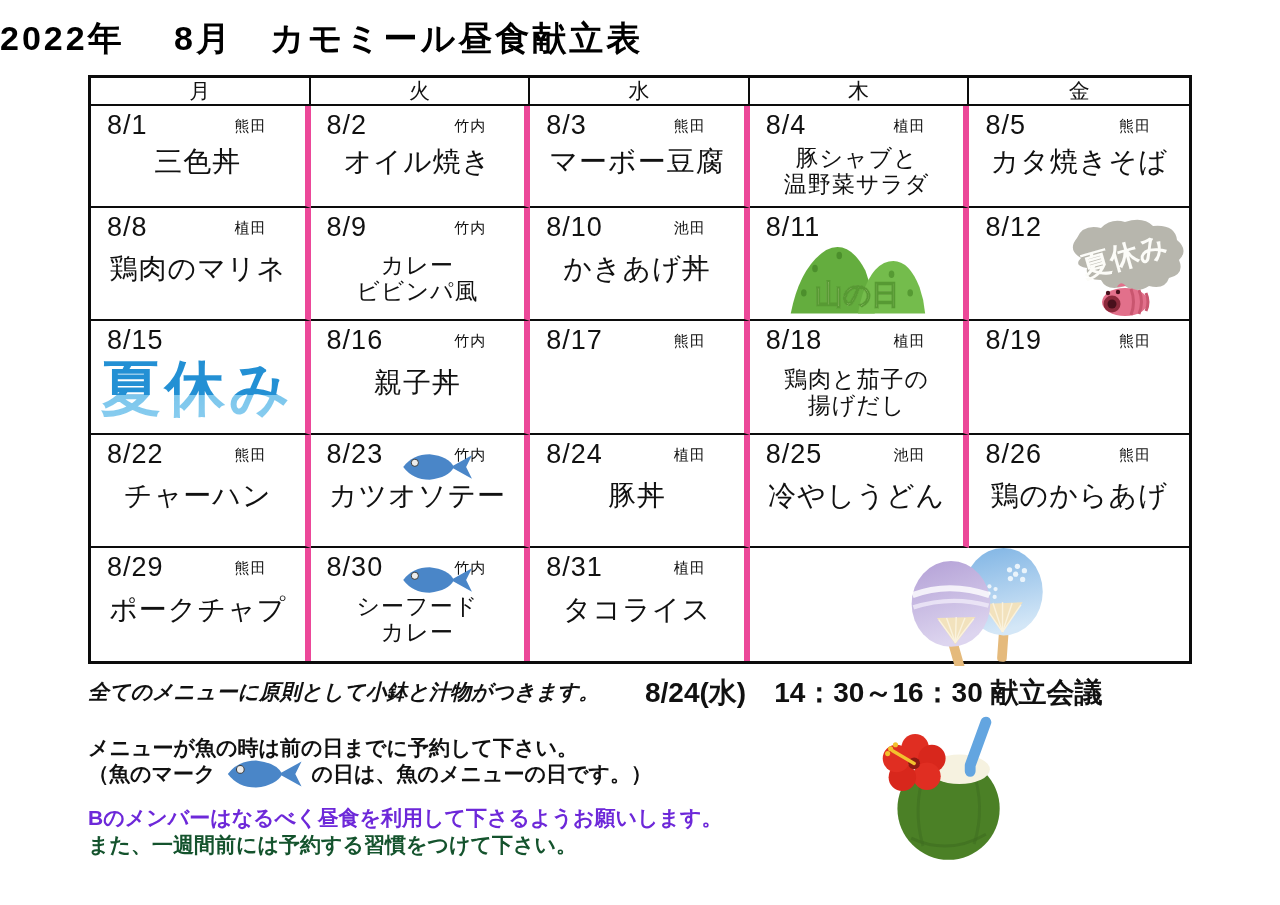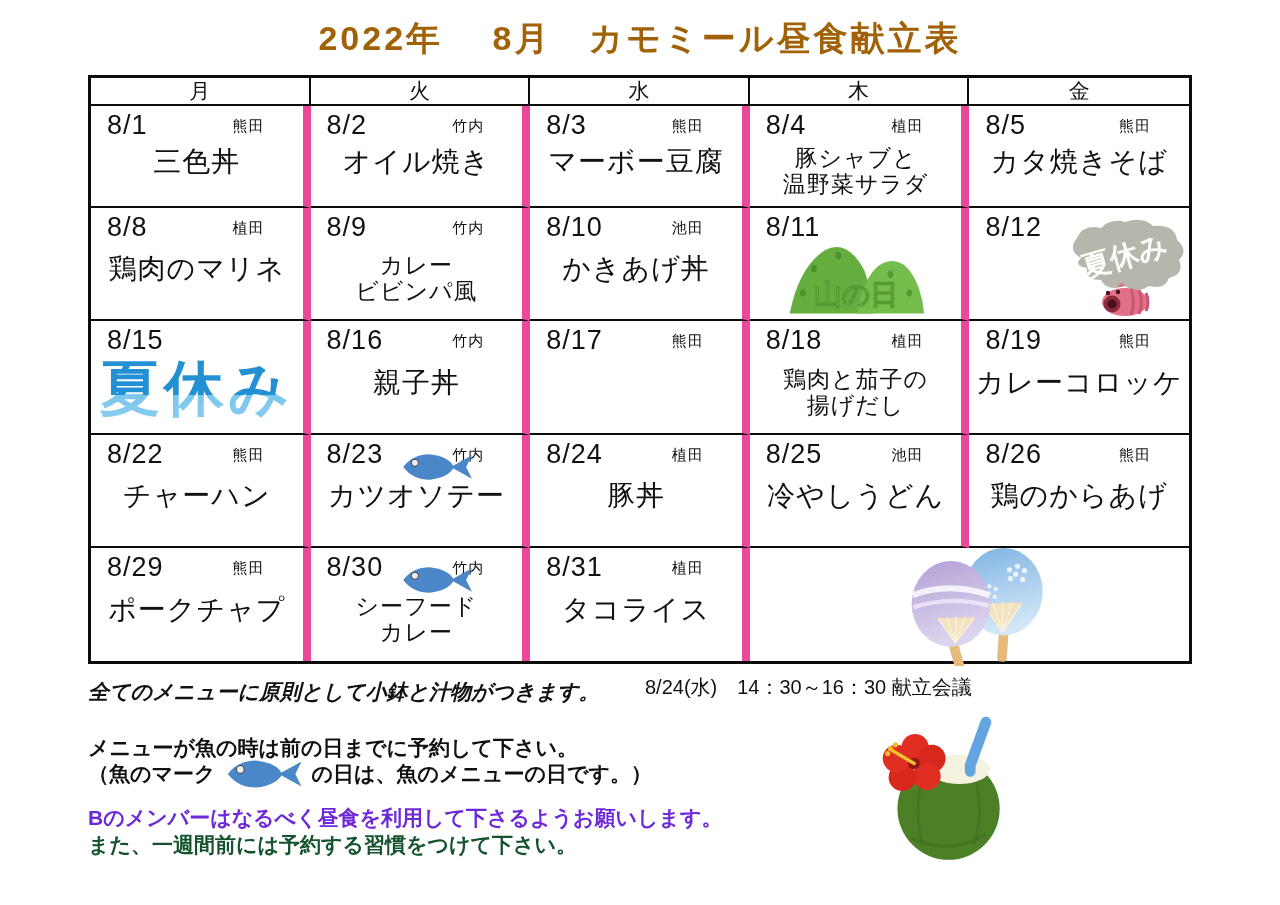--- a/index.html
+++ b/index.html
@@ -1,28 +1,28 @@
 <!DOCTYPE html>
 <html><head>
 <meta charset="utf-8">
 <style>
   html,body{margin:0;padding:0;background:#ffffff;}
   body{width:1280px;height:905px;position:relative;overflow:hidden;
        font-family:"Liberation Sans","DejaVu Sans",sans-serif;color:#111;}
 
-  .page-title{position:absolute;top:16px;left:0;width:100%;text-align:center;
-    font-size:34px;font-weight:bold;color:#a16207;letter-spacing:3px;}
+  .page-title{position:absolute;top:16px;left:0;width:100%;
+    font-size:34px;font-weight:bold;color:#000000;letter-spacing:3px;}
 
   
   .calendar{position:absolute;left:88px;top:75px;width:1104px;box-sizing:border-box;
     border:3px solid #0c0c0c;display:grid;grid-template-columns:repeat(5,1fr);
     grid-template-rows:28px 102px 113px 114px 113px 113px;background:#fff;}
   .hcell{border-right:2px solid #0c0c0c;border-bottom:2px solid #0c0c0c;
     display:flex;align-items:center;justify-content:center;font-size:21px;box-sizing:border-box;}
-  .cell{position:relative;border-right:8px solid #ec4899;border-bottom:2px solid #0c0c0c;
+  .cell{position:relative;border-right:6px solid #ec4899;border-bottom:2px solid #0c0c0c;
     box-sizing:border-box;display:flex;flex-direction:column;}
   .lc{border-right:none !important;}
   .lr{border-bottom:none !important;justify-content:flex-end;}
   .span2{grid-column:span 2;}
 
   .daterow{display:flex;justify-content:space-between;align-items:flex-start;
     padding:4px 38px 0 16px;}
   .date{font-size:27px;letter-spacing:1px;}
   .staff{font-size:15px;margin-top:7px;letter-spacing:1px;}
   .menu{flex:1;display:flex;align-items:center;justify-content:center;text-align:center;
@@ -39,21 +39,21 @@
   @supports ((-webkit-background-clip: text) or (background-clip: text)){
     .natsu-big{background:linear-gradient(180deg,#2390d4 0%,#2390d4 56%,#7cc6ec 56%,#8fd0f1 100%);
       -webkit-background-clip:text;background-clip:text;color:transparent;}
   }
 
   .fans{position:absolute;left:148px;top:0px;width:168px;height:118px;}
 
   
   .note{position:absolute;font-weight:bold;letter-spacing:0px;}
   .note-soup{left:88px;top:678px;font-size:21px;font-style:italic;}
-  .meeting-note{left:645px;top:674px;font-size:20px;font-weight:normal;letter-spacing:0;}
+  .meeting-note{left:645px;top:674px;font-size:28px;font-weight:bold;letter-spacing:0;}
   .note-fish1{left:88px;top:734px;font-size:21px;}
   .note-fish2{left:88px;top:757px;font-size:21px;display:flex;align-items:center;}
   .note-red1{left:88px;top:804px;font-size:21px;color:#6d28d9;}
   .note-red2{left:88px;top:831px;font-size:21px;color:#14532d;}
   .inline-fish{width:80px;height:34px;margin:0 8px;}
 
   .coconut{position:absolute;left:866px;top:716px;width:172px;height:146px;}
 
   .hidden-defs{position:absolute;width:0;height:0;overflow:hidden;}
 </style>
@@ -210,21 +210,20 @@
         <span class="staff">植田</span>
       </div>
     <div class="menu small">鶏肉と茄子の
 揚げだし</div>
   </div>
   <div class="cell lc">
     <div class="daterow">
         <span class="date">8/19</span>
         <span class="staff">熊田</span>
       </div>
-    <div class="menu">カレーコロッケ</div>
   </div>
 
   <div class="cell">
     <div class="daterow">
         <span class="date">8/22</span>
         <span class="staff">熊田</span>
       </div>
     <div class="menu">チャーハン</div>
   </div>
   <div class="cell">

